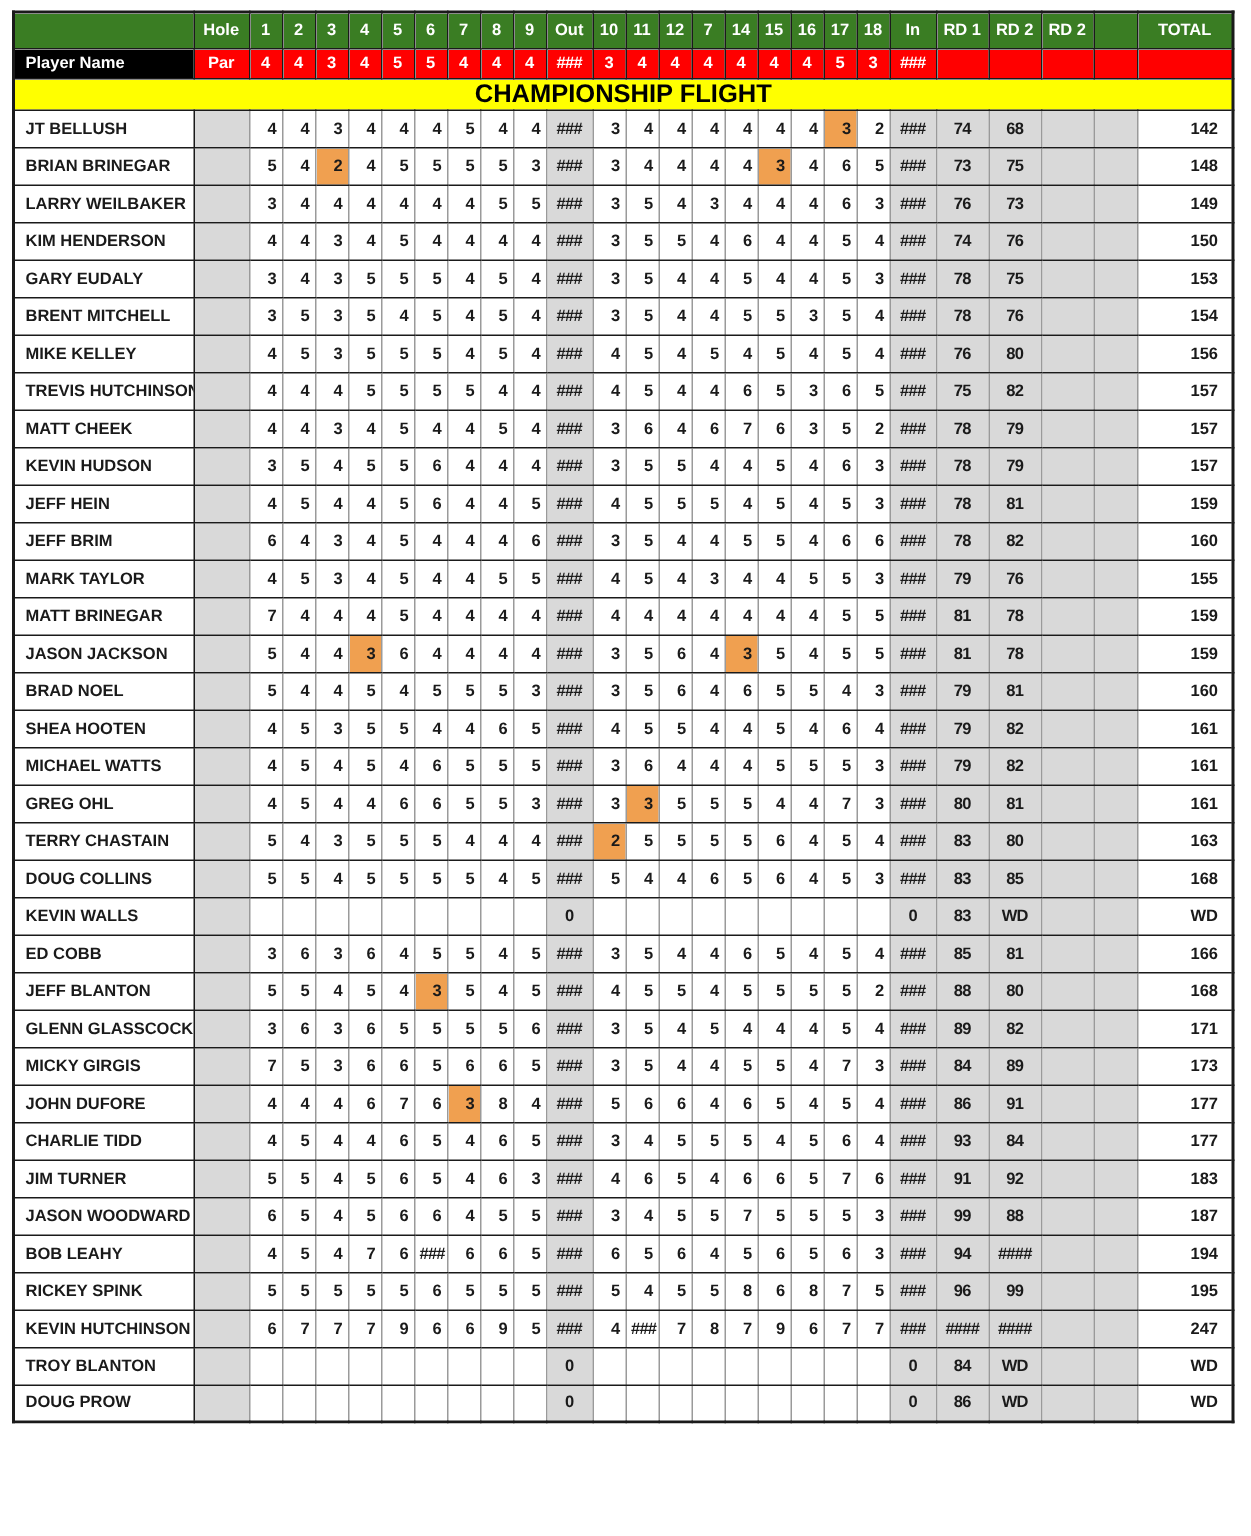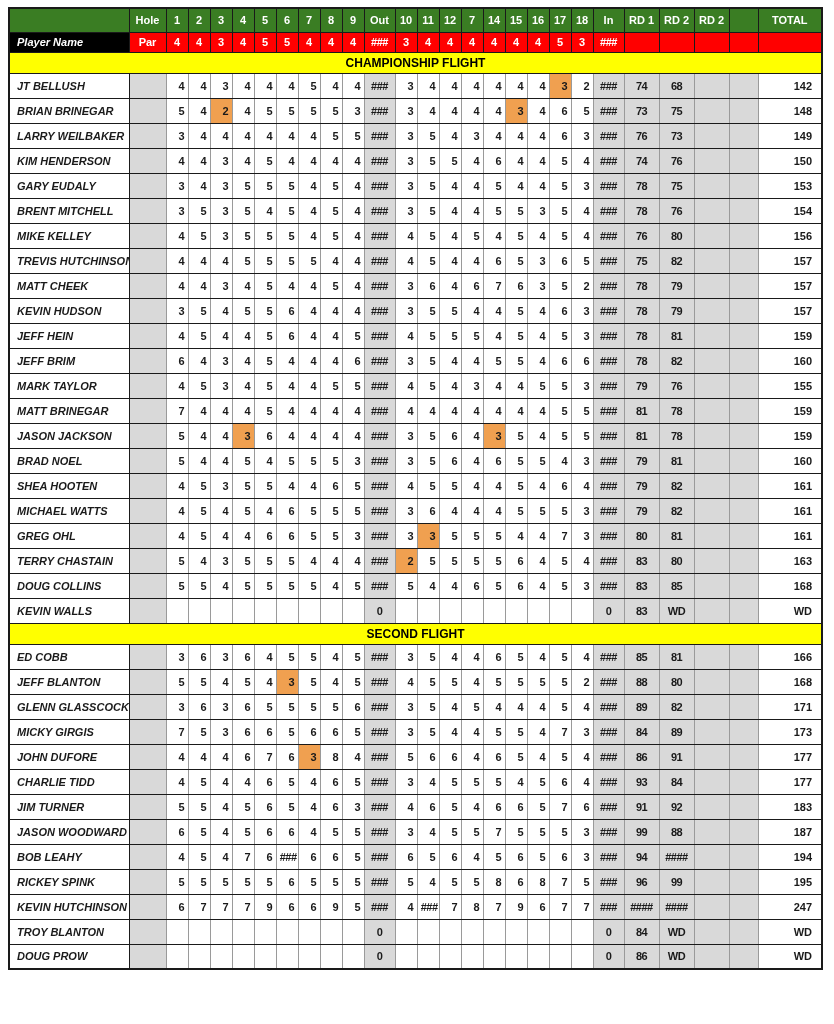--- a/index.html
+++ b/index.html
@@ -12,24 +12,24 @@
   table{border-collapse:collapse;table-layout:fixed;width:664px;border:2px solid var(--dark);}
   td{font-size:11px;font-weight:bold;color:#1a1a1a;padding:0 3px;height:25px;
      border:1px solid var(--line);overflow:hidden;white-space:nowrap;}
   tr.header-row td{background:var(--green);color:#fff;text-align:center;
      border:1.6px solid var(--dark);height:24px;}
   tr.par-row td{background:var(--red);color:#fff;text-align:center;
      border:1.4px solid var(--dark);height:20px;}
   tr.par-row td.name-cell{background:var(--black);text-align:left;padding-left:7px;}
   tr.par-row td.center{text-align:center;}
   tr.flight-row td{background:var(--yellow);color:#000;text-align:center;
-     border:1.6px solid var(--dark);height:21px;font-size:12px;}
+     border:1.6px solid var(--dark);height:21px;font-size:17px;}
   tr.player-row td{border-top:1.4px solid var(--dark);border-bottom:1.4px solid var(--dark);}
   td.name-cell{text-align:left;padding-left:7px;border-left:1.6px solid var(--dark);
-     border-right:1.4px solid var(--dark);font-style:italic;}
+     border-right:1.4px solid var(--dark);}
   td.gray{background:var(--gray);}
   td.score{text-align:right;}
   td.center{text-align:center;}
   td.hash{letter-spacing:-0.5px;padding:0 1px;}
   td.orange{background:var(--orange);}
   td.total-cell{text-align:right;padding-right:9px;border-left:1.4px solid var(--dark);
      border-right:1.6px solid var(--dark);margin-left:28px;}
 </style>
 </head>
 <body>
@@ -744,23 +744,20 @@
           <td class="score"></td>
           <td class="score"></td>
           <td class="score"></td>
           <td class="gray center hash">0</td>
           <td class="gray center hash">83</td>
           <td class="gray center hash">WD</td>
           <td class="gray"></td>
           <td class="gray"></td>
           <td class="total-cell">WD</td>
         </tr>
-        <tr class="flight-row">
-          <td colspan="27">SECOND FLIGHT</td>
-        </tr>
         <tr class="player-row">
           <td class="name-cell">ED COBB</td>
           <td class="gray"></td>
           <td class="score">3</td>
           <td class="score">6</td>
           <td class="score">3</td>
           <td class="score">6</td>
           <td class="score">4</td>
           <td class="score">5</td>
           <td class="score">5</td>

